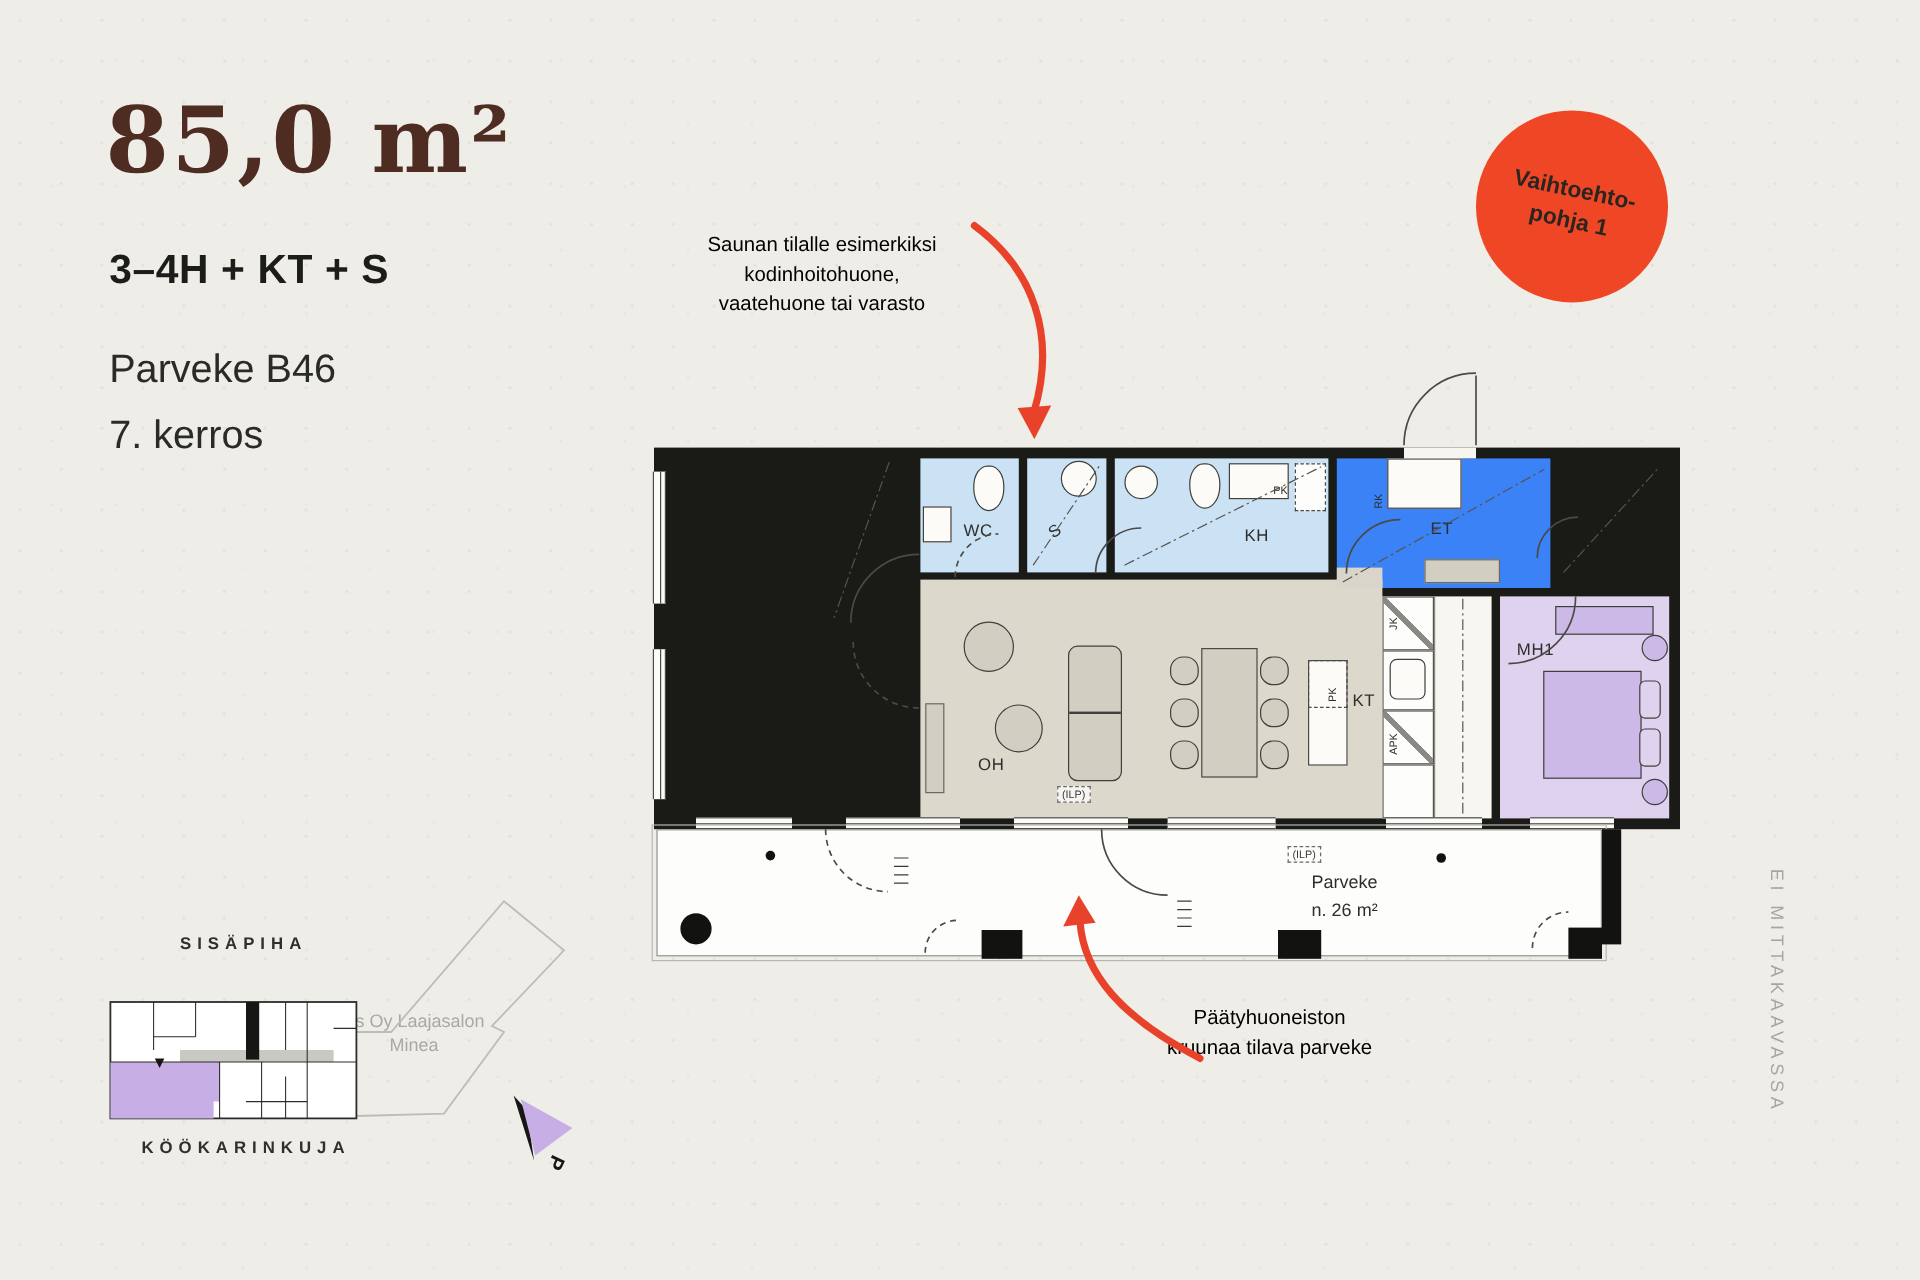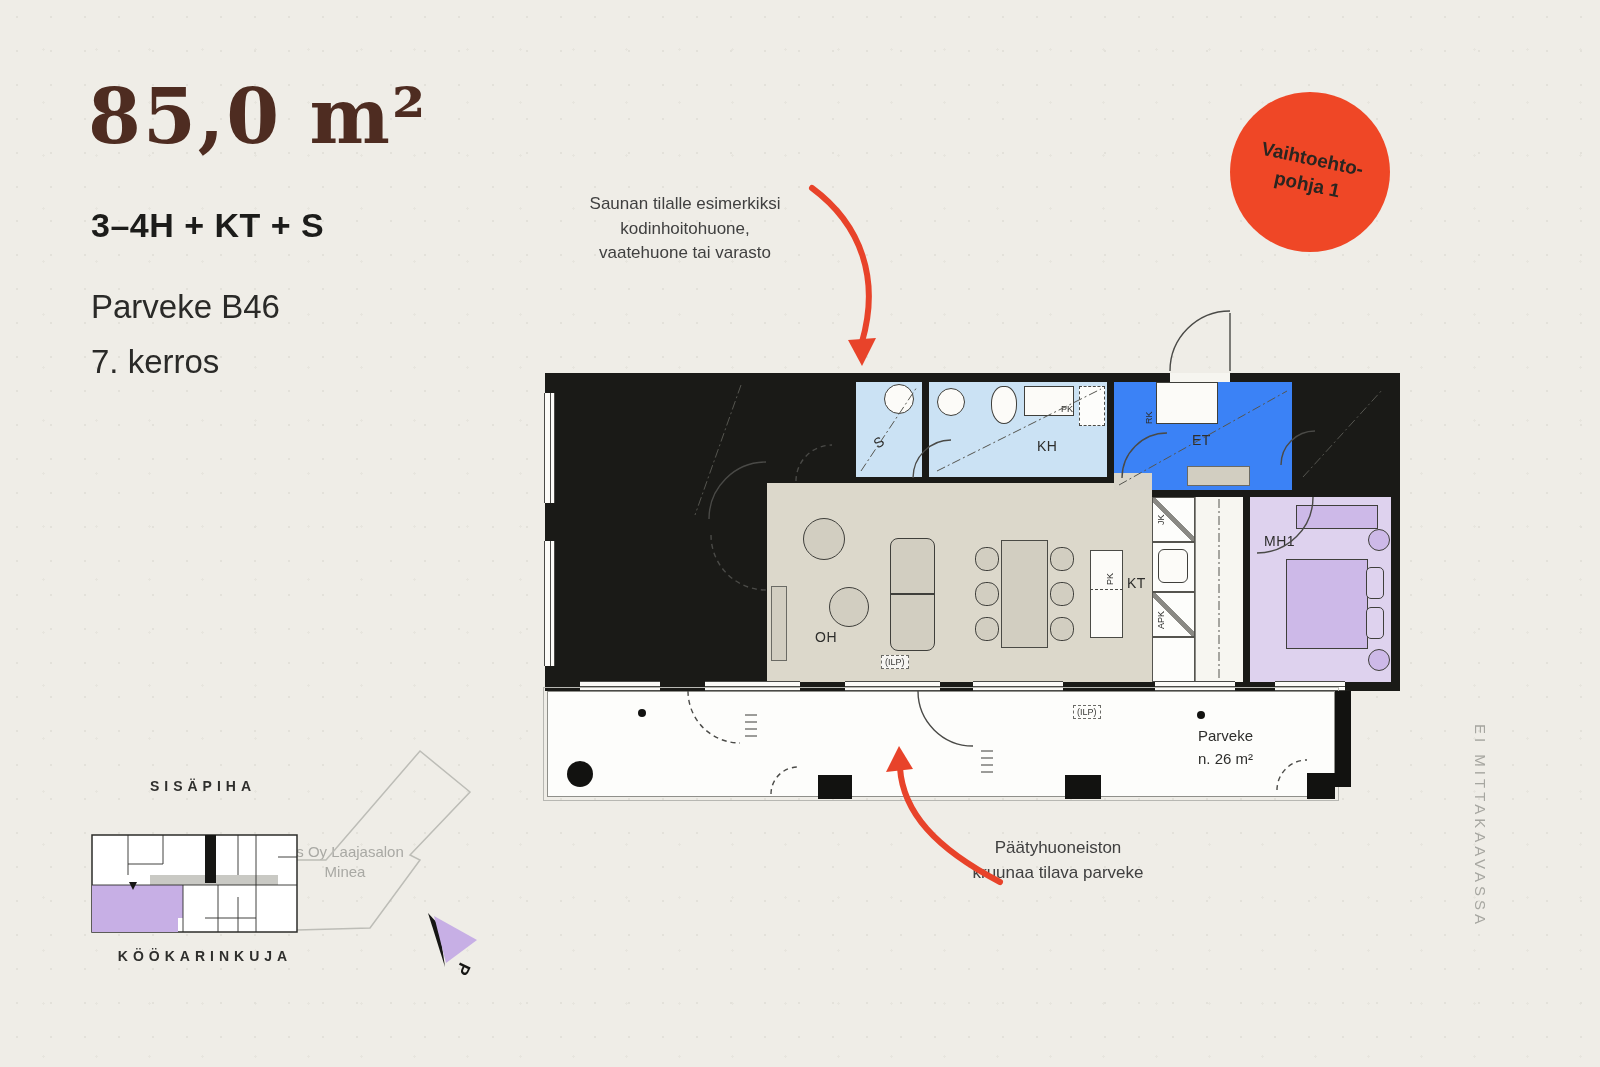--- a/index.html
+++ b/index.html
@@ -18,21 +18,21 @@
   
   .area-number{left:88px;top:72px;font-family:"DejaVu Serif", serif;font-size:76px;font-weight:600;color:#4E2C21;letter-spacing:2px;}
   .apt-type{left:91px;top:206px;font-size:34px;font-weight:700;color:#1c1c1a;letter-spacing:.5px;}
   .apt-name{left:91px;top:288px;font-size:33px;color:#2a2a28;}
   .apt-floor{left:91px;top:343px;font-size:33px;color:#2a2a28;}
   
   .badge{left:1230px;top:92px;width:160px;height:160px;border-radius:50%;background:#EF4726;
          display:flex;align-items:center;justify-content:center;}
   .badge-inner{transform:rotate(12deg);text-align:center;font-weight:700;font-size:19px;line-height:1.35;color:#2b2520;}
   
-  .note{font-size:17px;line-height:1.45;color:#404040;text-align:center;}
+  .note{font-size:17px;line-height:1.45;color:#000000;text-align:center;}
   .note-sauna{left:586px;top:192px;width:198px;}
   .note-balcony{left:968px;top:836px;width:180px;}
   .scale-note{left:1472px;top:724px;writing-mode:vertical-rl;letter-spacing:4px;font-size:15px;color:#A6A6A0;}
   
   .map-label{font-size:14px;font-weight:700;letter-spacing:5px;color:#2f2f2d;}
   .lbl-sisapiha{left:118px;top:778px;width:170px;text-align:center;}
   .lbl-kookarinkuja{left:100px;top:948px;width:210px;text-align:center;}
   .lbl-company{left:270px;top:842px;width:150px;text-align:center;font-size:15px;line-height:1.3;color:#A9A9A4;}
   
   .plan{left:545px;top:373px;width:855px;height:435px;}
@@ -51,21 +51,21 @@
         background-image:linear-gradient(45deg, transparent 46%, #8a8984 46%, #8a8984 54%, transparent 54%);}
   .dashed-box{position:absolute;border:1.2px dashed #4a4a46;box-sizing:border-box;background:#FDFDFB;}
   .win-h{position:absolute;height:10px;background:#FCFBF8;border-top:1.3px solid #4a4a47;border-bottom:1.3px solid #4a4a47;box-sizing:border-box;}
   .win-h::after{content:"";position:absolute;left:0;right:0;top:50%;height:1px;background:#4a4a47;}
   .win-v{position:absolute;width:11px;background:#FCFBF8;border-left:1.3px solid #4a4a47;border-right:1.3px solid #4a4a47;box-sizing:border-box;}
   .win-v::after{content:"";position:absolute;top:0;bottom:0;left:50%;width:1px;background:#4a4a47;}
   .balcony{left:2px;top:318px;width:788px;height:106px;background:#FDFDFB;border:1.3px solid #8f8f8a;outline:1px solid #b7b7b2;outline-offset:3px;box-sizing:border-box;}
   .pillar{position:absolute;background:#121210;}
   .dot{position:absolute;background:#121210;border-radius:50%;}
   .ilp{position:absolute;font-size:9px;color:#3a3a37;border:1px dashed #6a6a66;padding:1px 3px;background:rgba(253,253,251,.8);}
-  .balcony-label{position:absolute;left:548px;top:352px;width:160px;text-align:right;font-size:15px;line-height:1.5;color:#2e2e2c;}
+  .balcony-label{position:absolute;left:548px;top:352px;width:160px;text-align:left;font-size:15px;line-height:1.5;color:#2e2e2c;}
   svg text{font-family:"Liberation Sans", sans-serif;}
 </style>
 </head>
 <body>
 
 <div class="abs area-number">85,0 m²</div>
 <div class="abs apt-type">3–4H + KT + S</div>
 <div class="abs apt-name">Parveke B46</div>
 <div class="abs apt-floor">7. kerros</div>
 
@@ -79,20 +79,25 @@
 <div class="abs note note-sauna">Saunan tilalle esimerkiksi kodinhoitohuone, vaatehuone tai varasto</div>
 <div class="abs note note-balcony">Päätyhuoneiston kruunaa tilava parveke</div>
 <div class="abs scale-note">EI MITTAKAAVASSA</div>
 
 <div class="abs plan">
 
   <div class="abs apt">
 
 
 
+    <div class="room" style="left:222px;top:9px;width:82px;height:95px;background:#CBE2F4;">
+      <div class="furn white" style="left:44px;top:6px;width:26px;height:38px;border-radius:45% 45% 50% 50%;"></div>
+      <div class="furn white" style="left:2px;top:40px;width:24px;height:30px;"></div>
+      <div class="rm-label" style="left:36px;top:52px;">WC</div>
+    </div>
 
     <div class="room" style="left:311px;top:9px;width:66px;height:95px;background:#CBE2F4;">
       <div class="furn white round" style="left:28px;top:2px;width:30px;height:30px;"></div>
       <div class="rm-label" style="left:18px;top:52px;transform:rotate(-35deg);">S</div>
     </div>
 
     <div class="room" style="left:384px;top:9px;width:178px;height:95px;background:#CBE2F4;">
       <div class="furn white round" style="left:8px;top:6px;width:28px;height:28px;"></div>
       <div class="furn white" style="left:62px;top:4px;width:26px;height:38px;border-radius:45% 45% 50% 50%;"></div>
       <div class="furn white" style="left:95px;top:4px;width:50px;height:30px;"></div>

